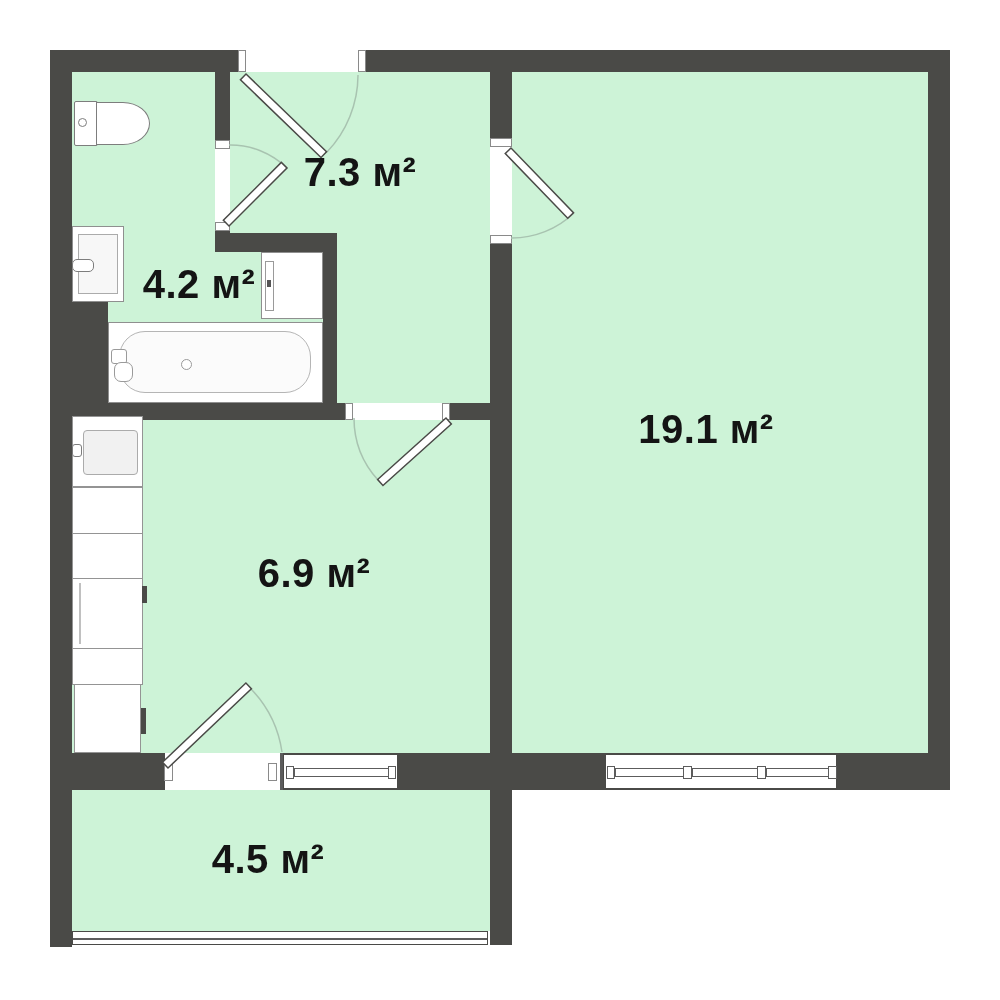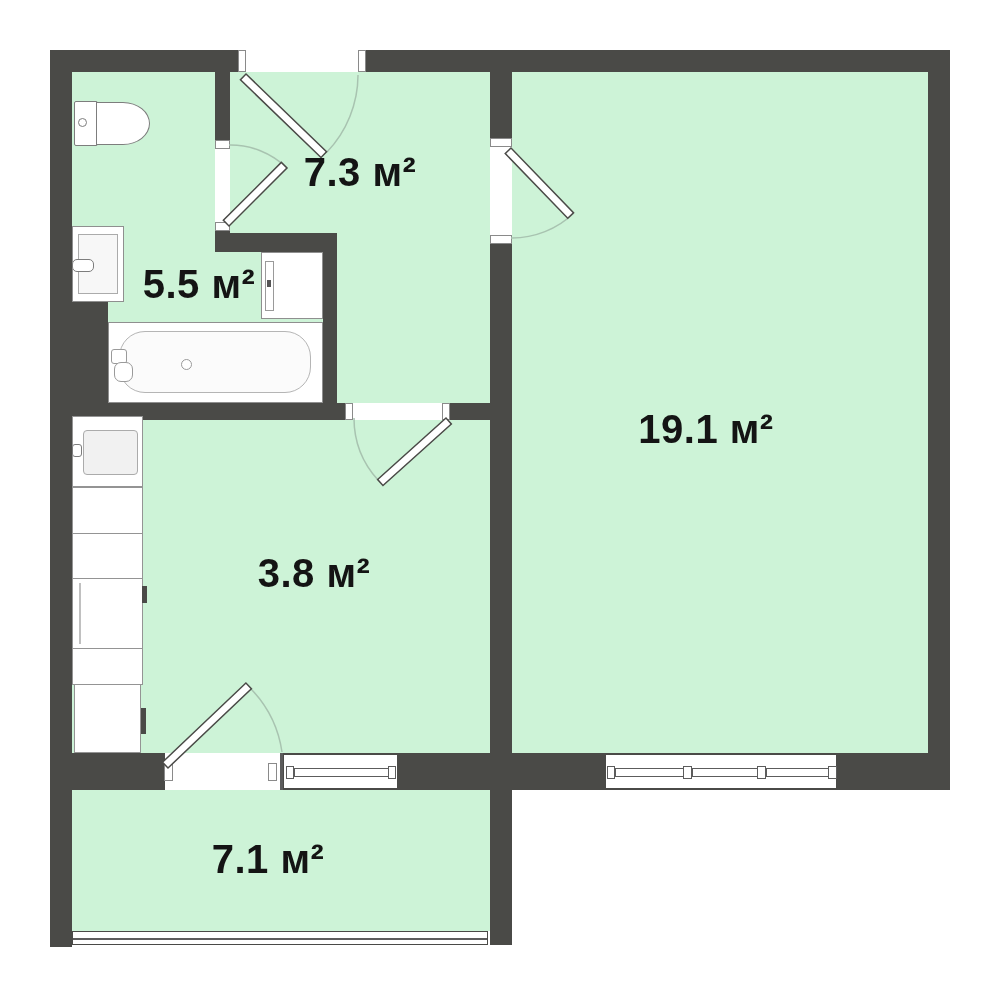--- a/index.html
+++ b/index.html
@@ -135,18 +135,18 @@
         <rect class="leaf" x="0" y="-8" width="92" height="8"></rect>
       </g>
 
     <path class="arc" d="M251,689 A115,115 0 0 1 282,752"></path>
     <g transform="translate(168,768) rotate(-43.5)">
         <rect class="leaf" x="0" y="-8" width="115" height="8"></rect>
       </g>
   </svg>
 
   <div class="area" style="left:360px;top:172px;">7.3 м²</div>
-  <div class="area" style="left:199px;top:284px;">5.5 м²</div>
+  <div class="area" style="left:199px;top:284px;">4.2 м²</div>
   <div class="area" style="left:706px;top:429px;">19.1 м²</div>
-  <div class="area" style="left:314px;top:573px;">3.8 м²</div>
-  <div class="area" style="left:268px;top:859px;">7.1 м²</div>
+  <div class="area" style="left:314px;top:573px;">6.9 м²</div>
+  <div class="area" style="left:268px;top:859px;">4.5 м²</div>
 
 </div>
 
 </body></html>

